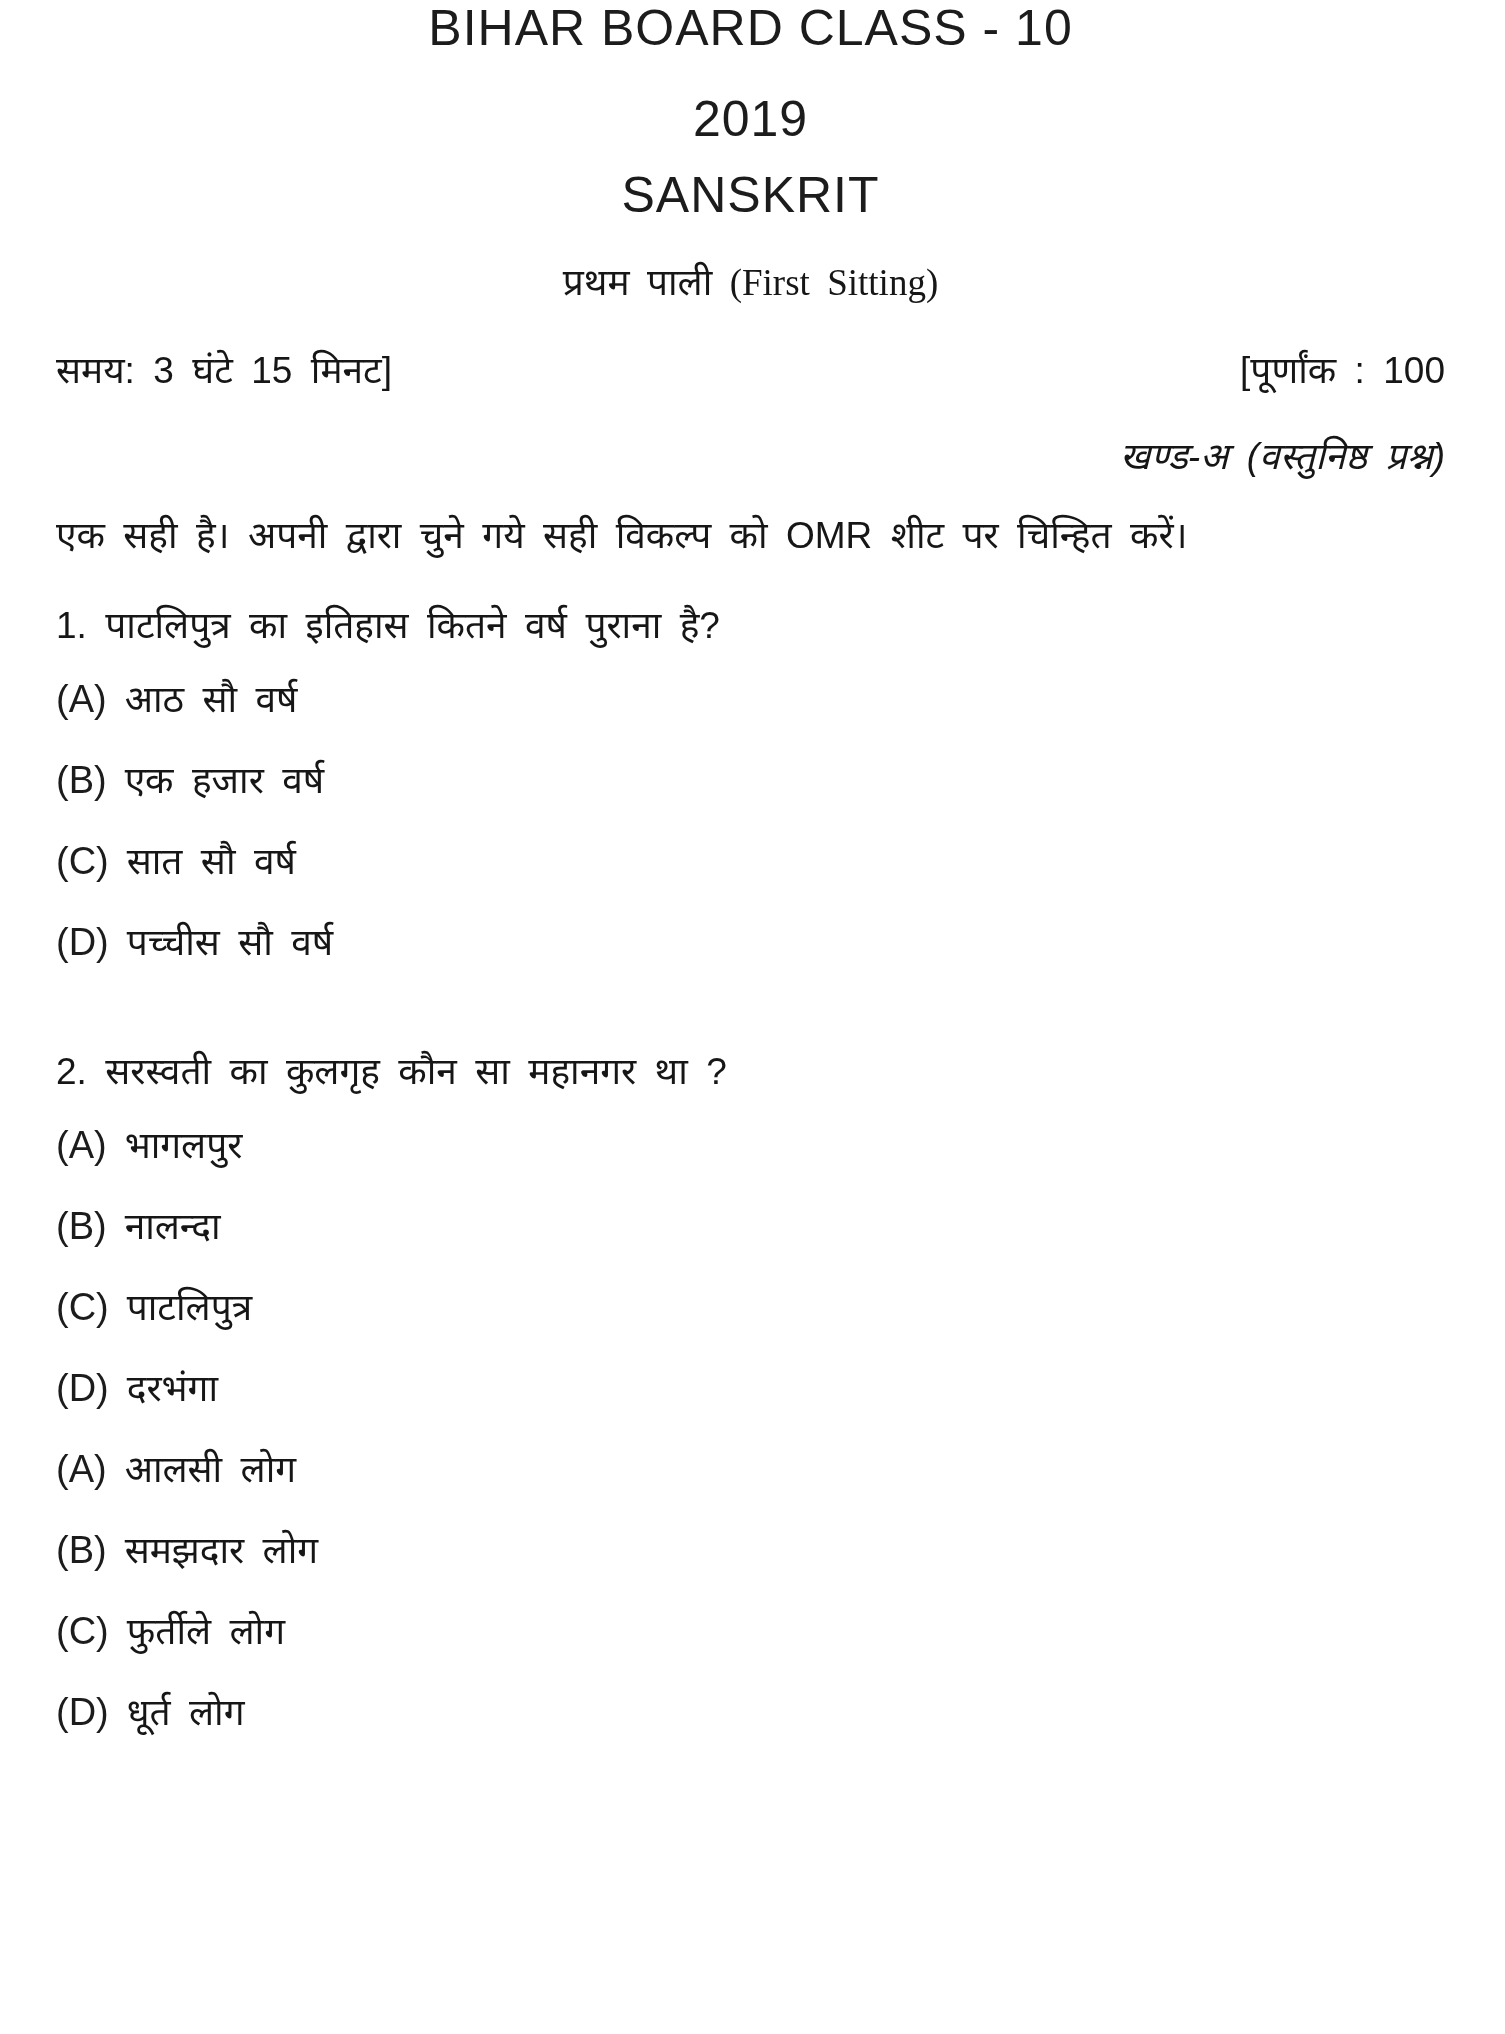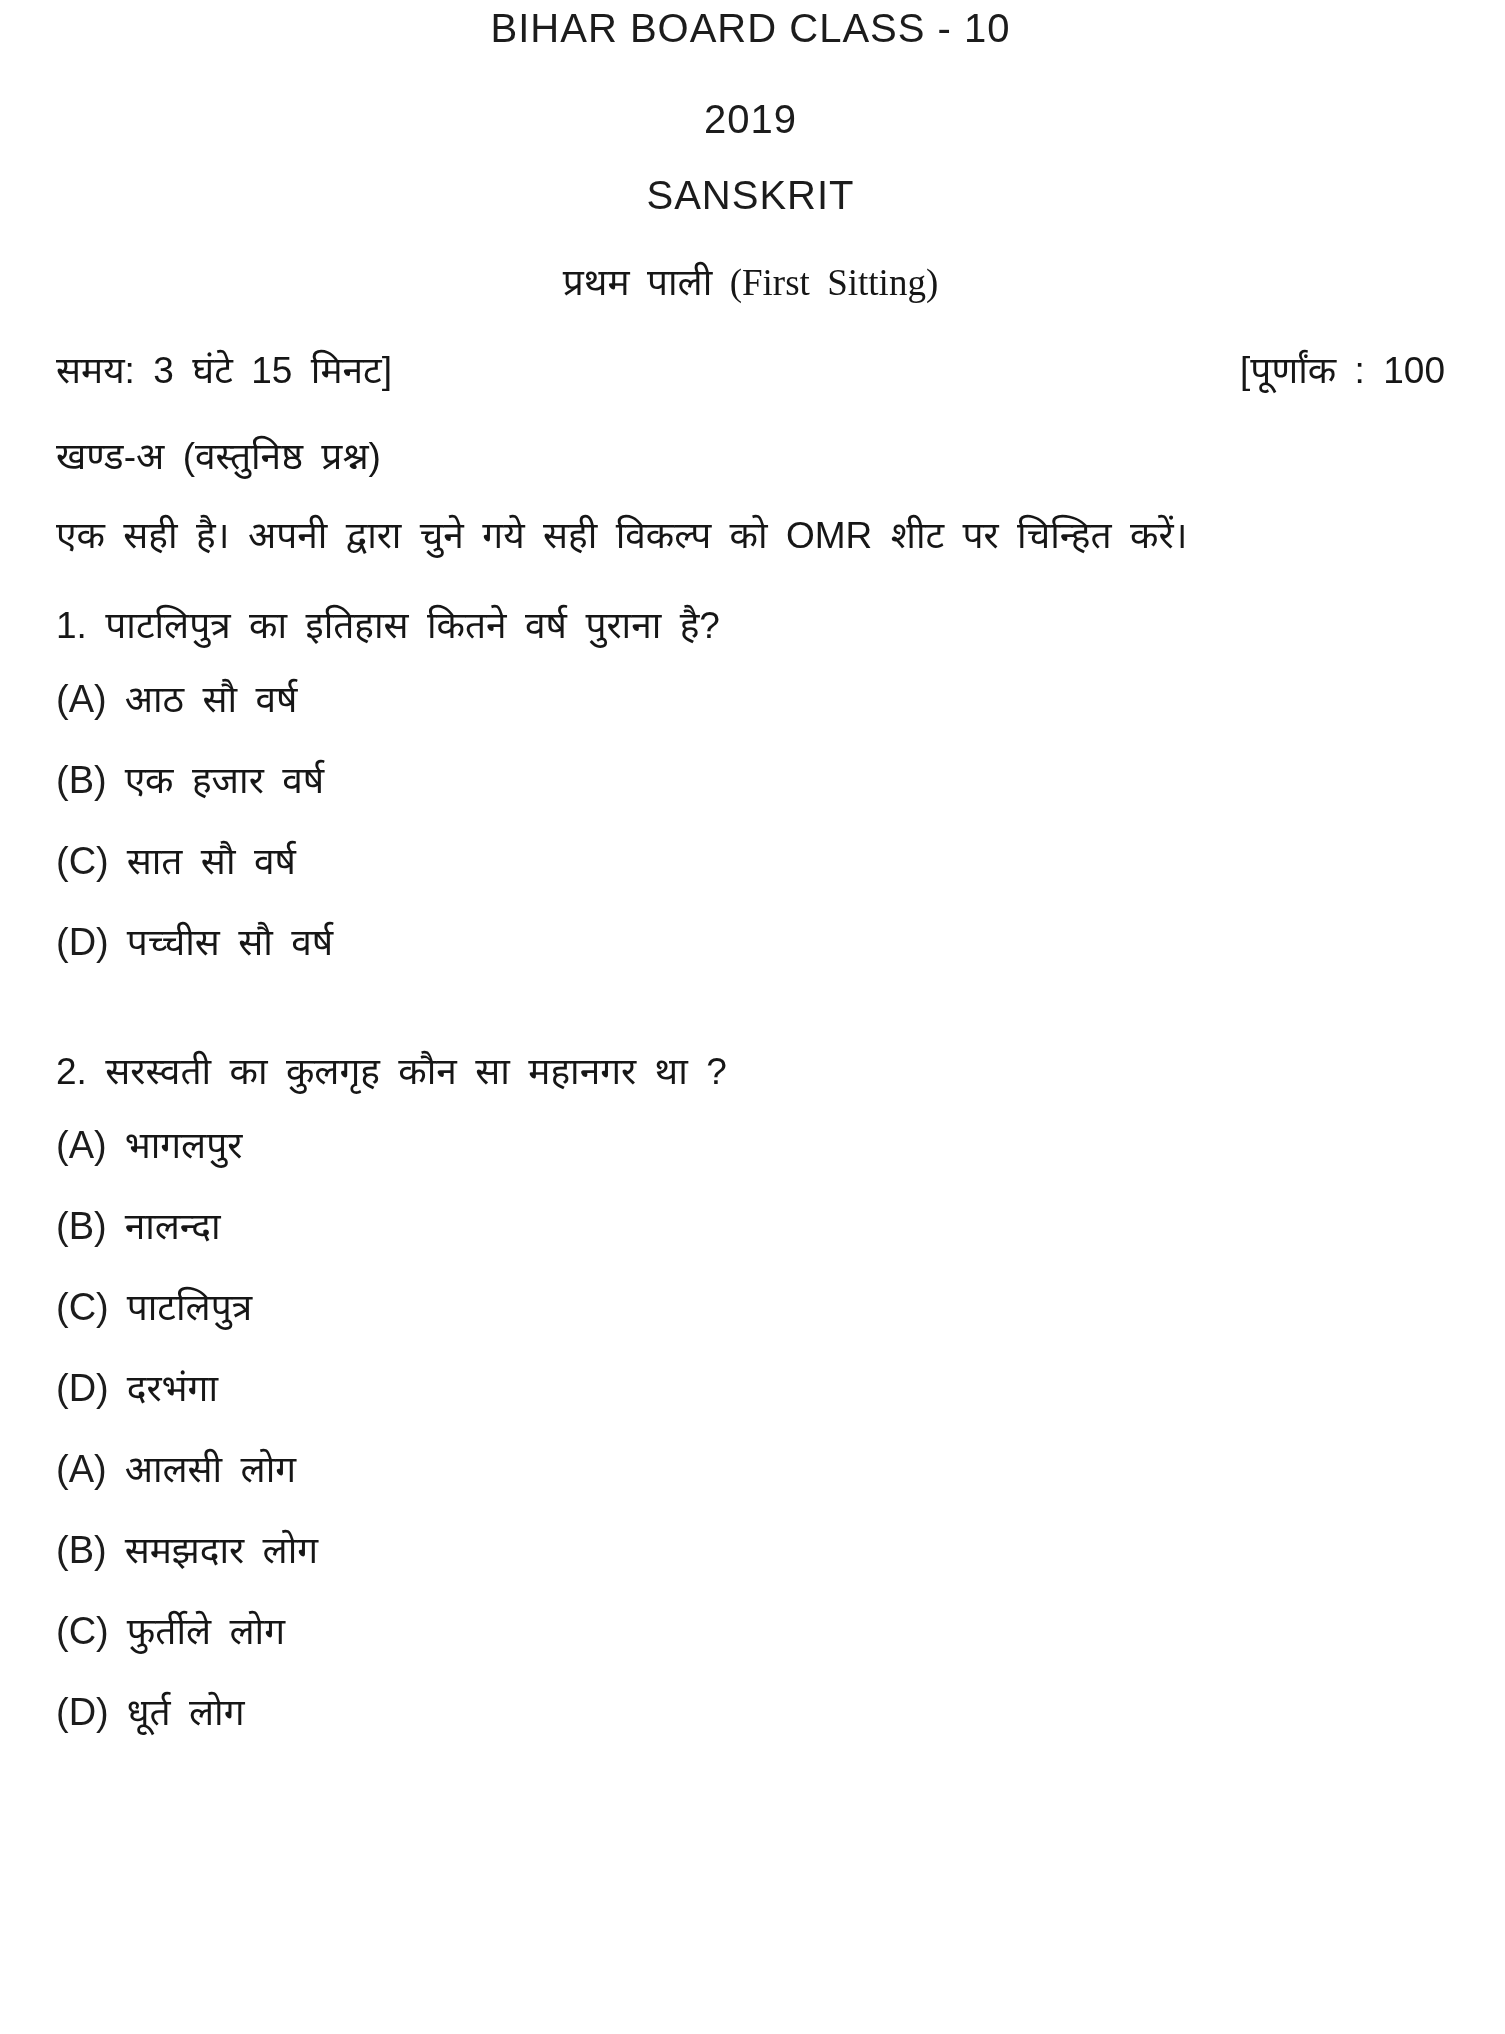--- a/index.html
+++ b/index.html
@@ -13,21 +13,21 @@
     overflow: hidden;
   }
   .page {
     width: 100%;
     height: 100%;
     padding: 0 60px 0 56px;
   }
   
   .latin-heading {
     text-align: center;
-    font-size: 40px;
+    font-size: 50px;
     line-height: 48px;
     letter-spacing: 1px;
     font-weight: 400;
     color: #1c1c1c;
     white-space: nowrap;
   }
   .title-line   { margin-top: 4px; }
   .year-line    { margin-top: 43px; }
   .subject-line { margin-top: 28px; }
   
@@ -45,23 +45,24 @@
   }
   .meta-row {
     margin-top: 32px;
     display: flex;
     justify-content: space-between;
     align-items: flex-start;
     line-height: 56px;
   }
   .section-heading {
     margin-top: 30px;
-    text-align: left;
+    text-align: right;
     line-height: 56px;
     white-space: nowrap;
+    font-style: italic;
   }
   .instructions {
     margin-top: 18px;
     line-height: 66px;
   }
   .instr-line1 {
     text-align: justify;
     text-align-last: justify;
   }
   .instr-line2 {

